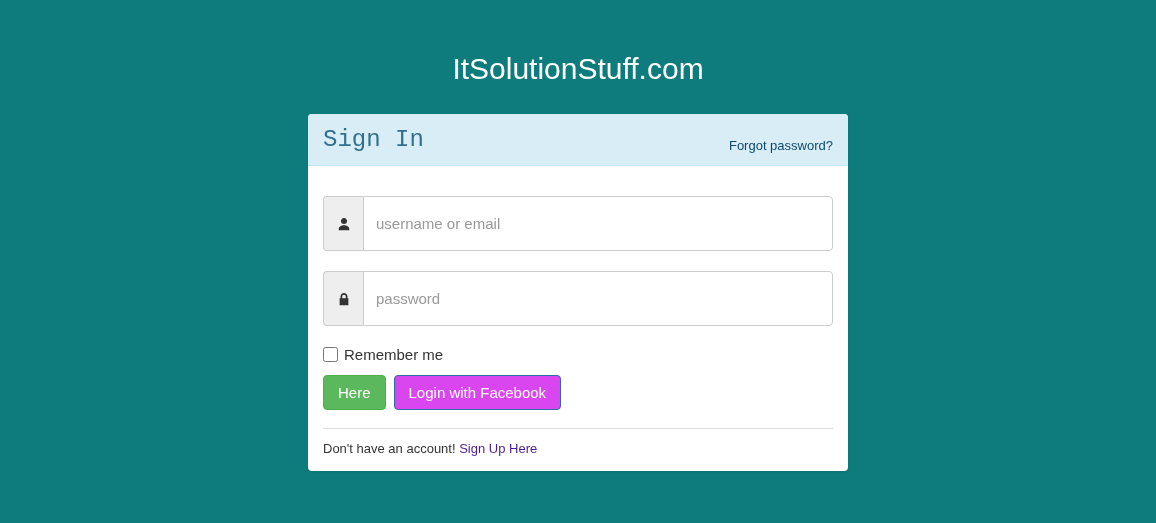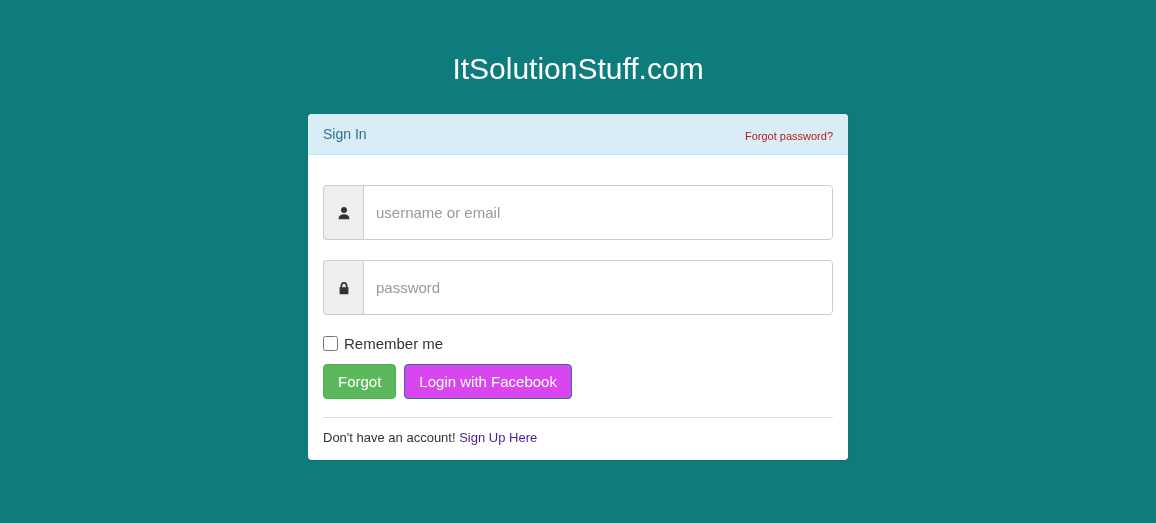--- a/index.html
+++ b/index.html
@@ -33,26 +33,27 @@
     .panel-header {
       background-color: #d9edf7;
       padding: 12px 15px;
       display: flex;
       justify-content: space-between;
       align-items: flex-end;
       border-bottom: 1px solid #bce8f1;
     }
     .panel-header-title {
       color: #31708f;
-      font-size: 14px;
+      font-size: 24px;
       font-weight: 400;
+      font-family: Liberation Mono, monospace;
     }
     .forgot-link {
-      color: #b91c1c;
-      font-size: 11px;
+      color: #0c4a6e;
+      font-size: 13px;
       text-decoration: none;
       cursor: pointer;
     }
     .panel-body {
       padding: 30px 15px 15px 15px;
     }
     .input-group {
       display: flex;
       margin-bottom: 20px;
     }
@@ -168,21 +169,21 @@
       </span>
       <input type="password" class="form-control" placeholder="password" style="">
     </div>
 
     <div class="remember-row">
       <input type="checkbox" style="">
       <span class="remember-label">Remember me</span>
     </div>
 
     <div class="button-row">
-      <button class="btn btn-success">Forgot</button>
+      <button class="btn btn-success">Here</button>
       <button class="btn btn-primary">Login with Facebook</button>
     </div>
 
     <hr class="divider">
 
     <p class="signup-text">
       <span>Don't have an account! </span><a class="signup-link">Sign Up Here</a>
     </p>
 
   </div>

